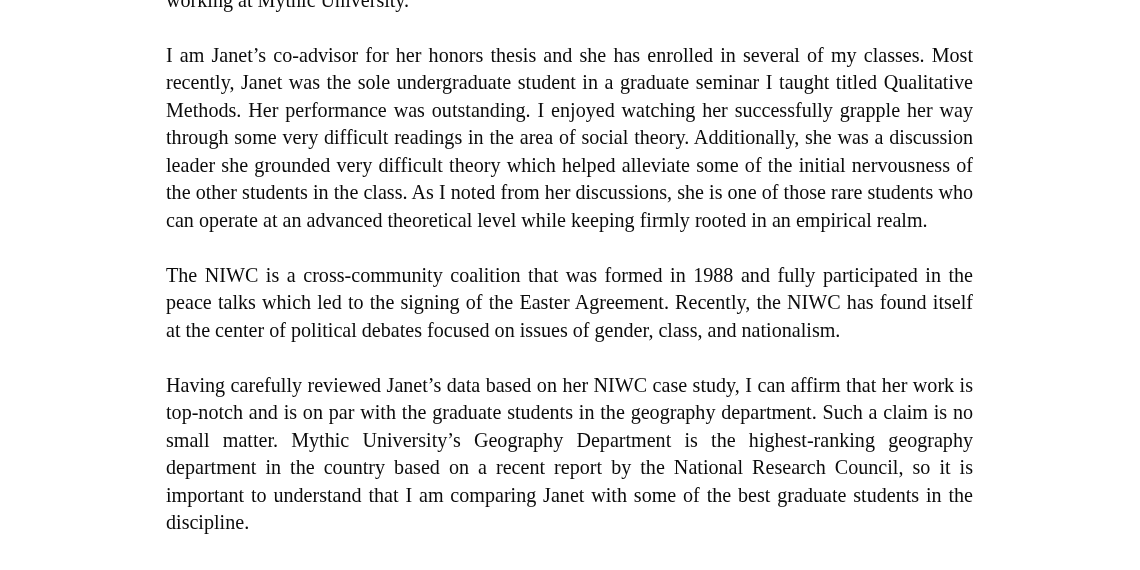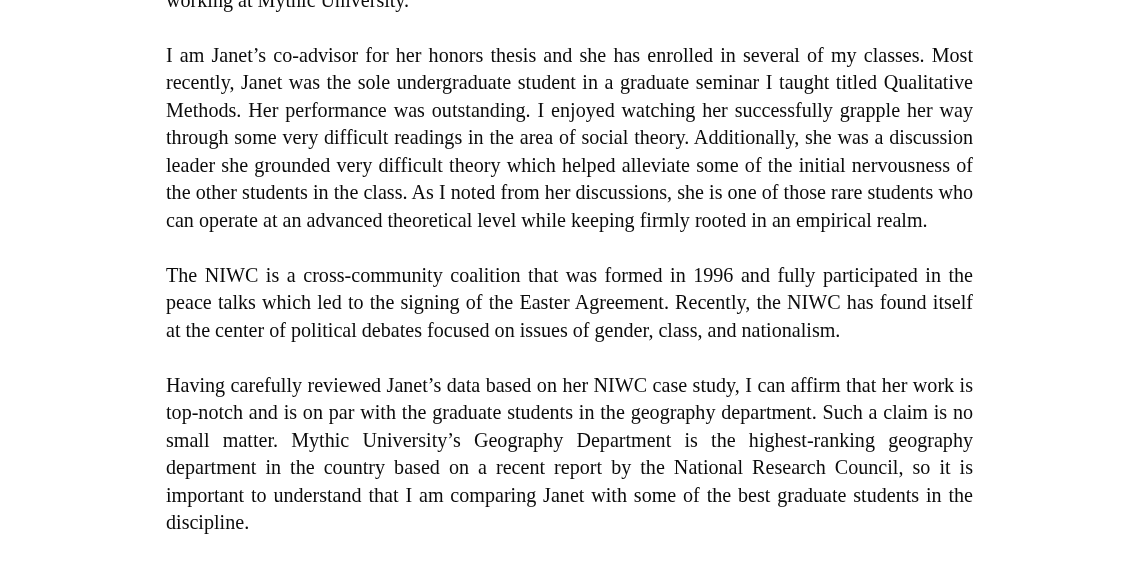--- a/index.html
+++ b/index.html
@@ -58,18 +58,18 @@
 </head>
 <body>
 
 <div class="doc-page">
   <div class="doc-body">
 
     <p class="para">part, I, am, writing, on, behalf, of, Janet, regarding, the, great, honor, of, having the pleasure of working at Mythic University.</p>
 
     <p class="para">I am Janet’s co-advisor for her honors thesis and she has enrolled in several of my classes. Most recently, Janet was the sole undergraduate student in a graduate seminar I taught titled Qualitative Methods. Her performance was outstanding. I enjoyed watching her successfully grapple her way through some very difficult readings in the area of social theory. Additionally, she was a discussion leader she grounded very difficult theory which helped alleviate some of the initial nervousness of the other students in the class. As I noted from her discussions, she is one of those rare students who can operate at an advanced theoretical level while keeping firmly rooted in an empirical realm.</p>
 
-    <p class="para">The NIWC is a cross-community coalition that was formed in 1996 and fully participated in the peace talks which led to the signing of the Easter Agreement. Recently, the NIWC has found itself at the center of political debates focused on issues of gender, class, and nationalism.</p>
+    <p class="para">The NIWC is a cross-community coalition that was formed in 1988 and fully participated in the peace talks which led to the signing of the Easter Agreement. Recently, the NIWC has found itself at the center of political debates focused on issues of gender, class, and nationalism.</p>
 
     <p class="para">Having carefully reviewed Janet’s data based on her NIWC case study, I can affirm that her work is top-notch and is on par with the graduate students in the geography department. Such a claim is no small matter. Mythic University’s Geography Department is the highest-ranking geography department in the country based on a recent report by the National Research Council, so it is important to understand that I am comparing Janet with some of the best graduate students in the discipline.</p>
 
   </div>
 </div>
 
 </body></html>

